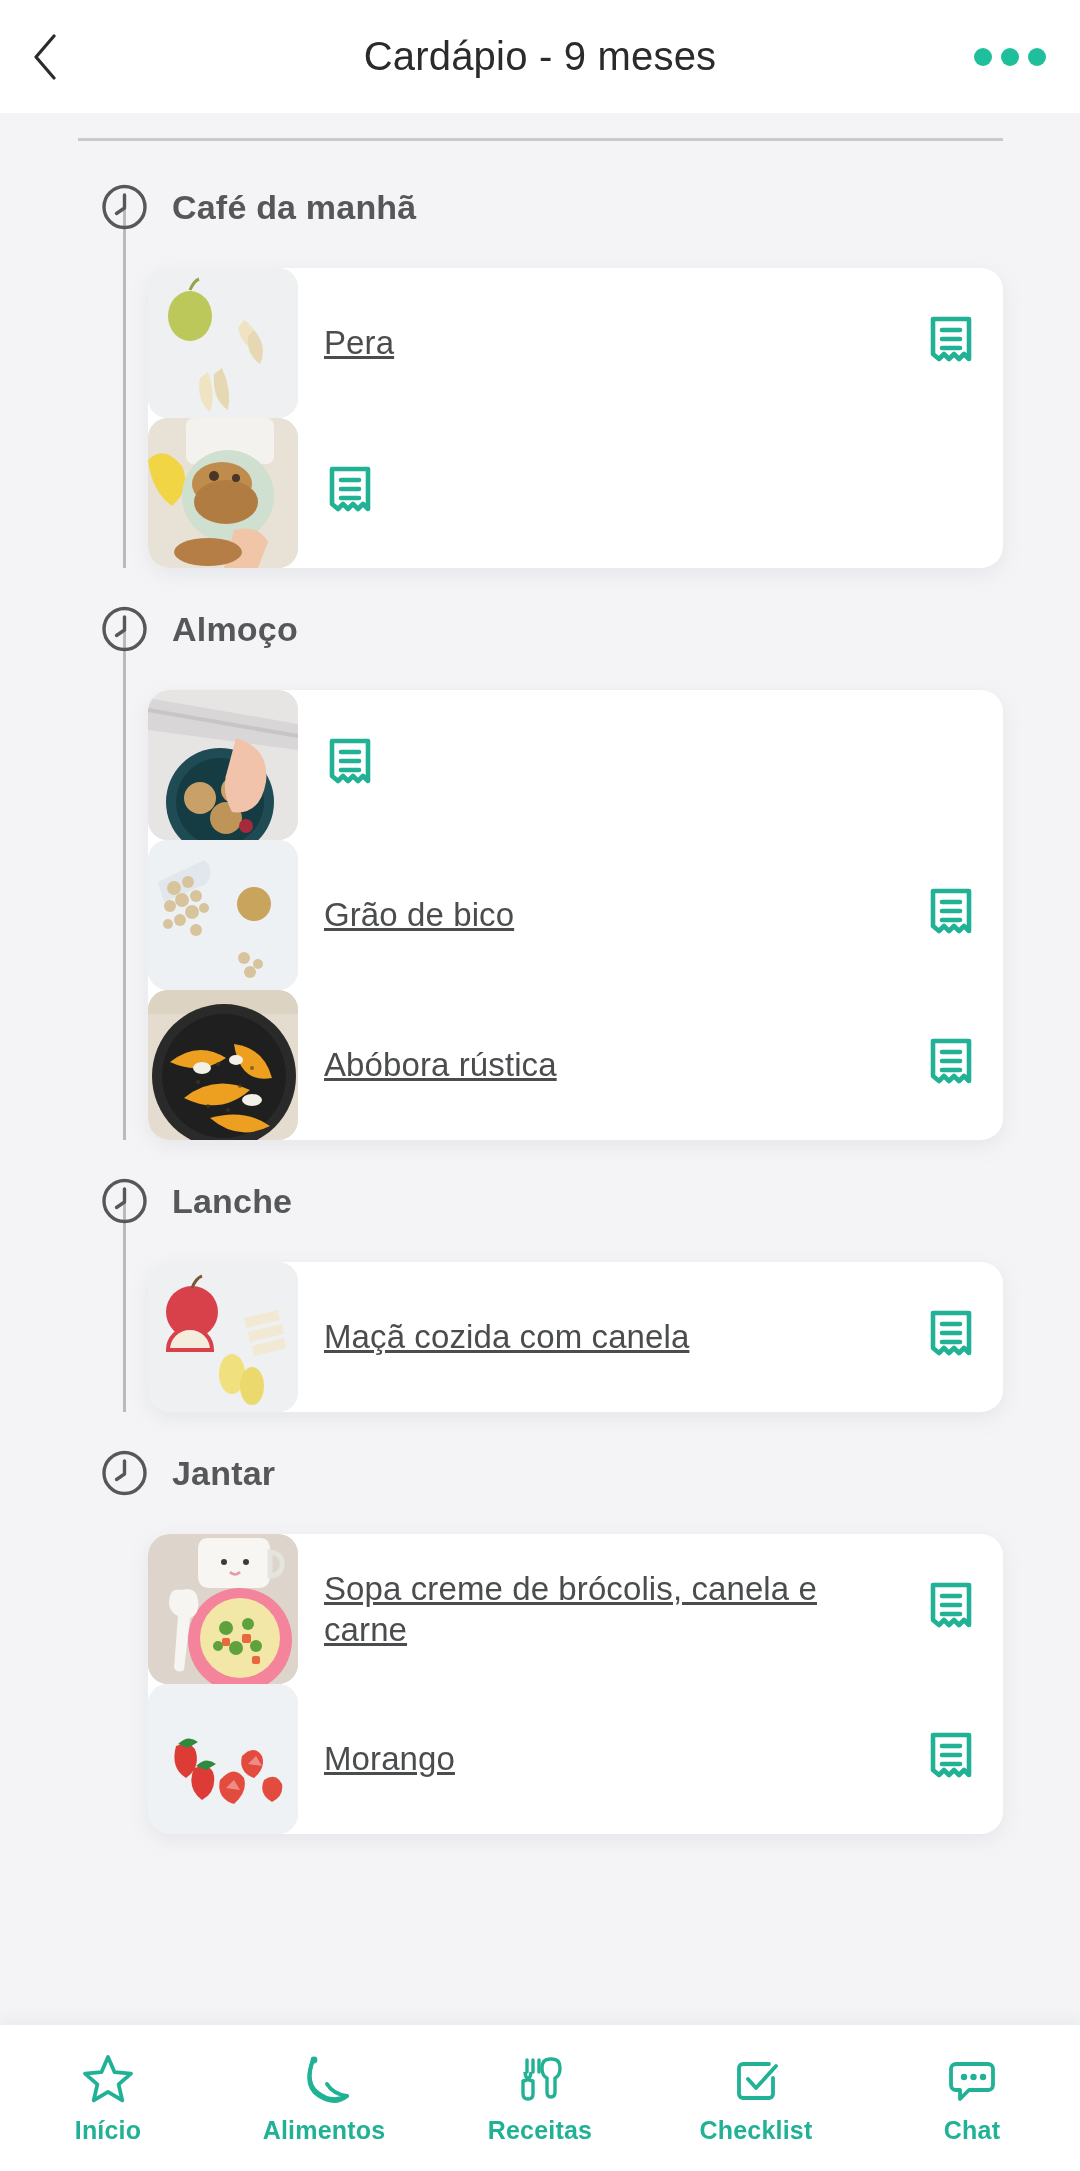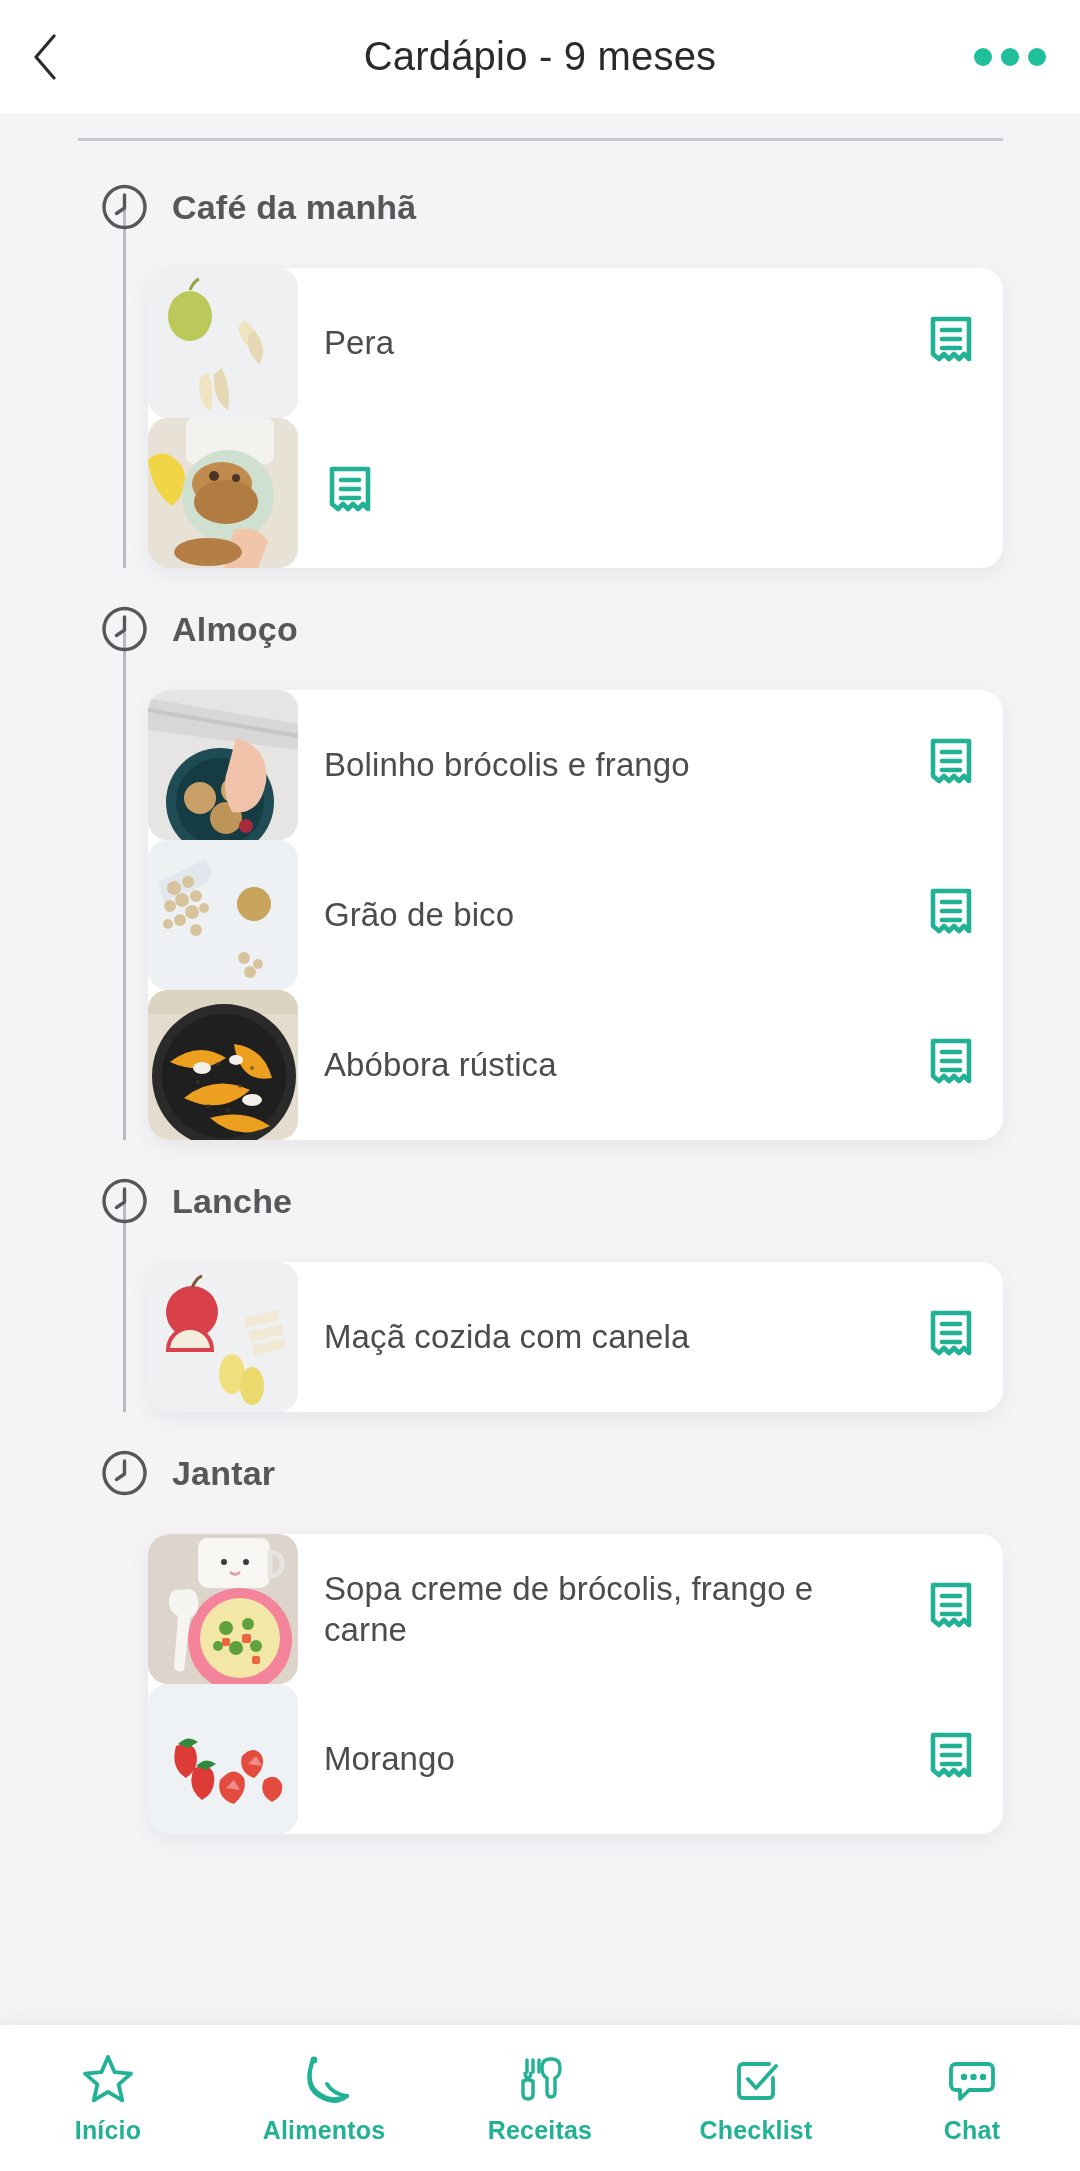--- a/index.html
+++ b/index.html
@@ -70,21 +70,21 @@
   .row{
     display:flex;align-items:center;min-height:150px;position:relative;
   }
   .thumb{
     width:150px;min-width:150px;height:150px;border-radius:20px;overflow:hidden;
     position:relative;background:#e9eaec;flex:0 0 150px;
   }
   .thumb svg{display:block;width:150px;height:150px;}
   .row-label{
     flex:1 1 auto;padding:0 18px 0 26px;
-    font-size:33px;color:#4a4c4e;line-height:1.25;letter-spacing:0.1px;
+    font-size:33px;color:#4a4c4e;line-height:1.25;letter-spacing:0.1px;text-decoration:underline;
   }
   .recipe-btn{
     width:104px;min-width:104px;height:150px;display:flex;align-items:center;justify-content:center;
     cursor:pointer;
   }
   .recipe-btn svg{display:block;width:48px;height:56px;}
 
   
   .bottomnav{
     flex:0 0 146px;height:146px;background:#ffffff;
@@ -201,21 +201,20 @@
                   <path d="M0 20 L150 46" stroke="#c7c5c5" stroke-width="4"></path>
                   <circle cx="72" cy="112" r="54" fill="#1f4b54"></circle>
                   <circle cx="72" cy="112" r="44" fill="#153b43"></circle>
                   <circle cx="52" cy="108" r="16" fill="#c9a067"></circle>
                   <circle cx="78" cy="128" r="16" fill="#bf9459"></circle>
                   <circle cx="86" cy="100" r="13" fill="#caa368"></circle>
                   <path d="M88 48 q34 10 30 44 q-6 34 -34 30 q-12 -22 -4 -44z" fill="#f1c3ab"></path>
                   <circle cx="98" cy="136" r="7" fill="#a52a3c"></circle>
                 </svg>
               </div>
-              <div class="row-label">Bolinho brócolis e frango</div>
               <div class="recipe-btn">
                 <svg viewBox="0 0 48 56">
                   <path d="M6 4 h36 v40 l-5 -5 -5 5 -5 -5 -5 5 -5 -5 -5 5 -6 -5 z" fill="none" stroke="#21b195" stroke-width="4.6" stroke-linejoin="round" stroke-linecap="round"></path>
                   <line x1="15" y1="15" x2="33" y2="15" stroke="#21b195" stroke-width="4.6" stroke-linecap="round"></line>
                   <line x1="15" y1="24" x2="33" y2="24" stroke="#21b195" stroke-width="4.6" stroke-linecap="round"></line>
                   <line x1="15" y1="33" x2="33" y2="33" stroke="#21b195" stroke-width="4.6" stroke-linecap="round"></line>
                 </svg>
               </div>
             </div>
             <div class="row">
@@ -363,21 +362,21 @@
                     <circle cx="70" cy="112" r="5"></circle>
                   </g>
                   <g fill="#e8673c">
                     <rect x="94" y="100" width="9" height="9" rx="2"></rect>
                     <rect x="74" y="104" width="8" height="8" rx="2"></rect>
                     <rect x="104" y="122" width="8" height="8" rx="2"></rect>
                   </g>
                   <path d="M34 56 q14 -4 16 10 q2 14 -8 18 l-6 52 q-6 4 -10 -2 l4 -52 q-12 -6 -8 -20 q2 -8 12 -6z" fill="#f6f5f2"></path>
                 </svg>
               </div>
-              <div class="row-label">Sopa creme de brócolis, frango e carne</div>
+              <div class="row-label">Sopa creme de brócolis, canela e carne</div>
               <div class="recipe-btn">
                 <svg viewBox="0 0 48 56">
                   <path d="M6 4 h36 v40 l-5 -5 -5 5 -5 -5 -5 5 -5 -5 -5 5 -6 -5 z" fill="none" stroke="#21b195" stroke-width="4.6" stroke-linejoin="round" stroke-linecap="round"></path>
                   <line x1="15" y1="15" x2="33" y2="15" stroke="#21b195" stroke-width="4.6" stroke-linecap="round"></line>
                   <line x1="15" y1="24" x2="33" y2="24" stroke="#21b195" stroke-width="4.6" stroke-linecap="round"></line>
                   <line x1="15" y1="33" x2="33" y2="33" stroke="#21b195" stroke-width="4.6" stroke-linecap="round"></line>
                 </svg>
               </div>
             </div>
             <div class="row">

